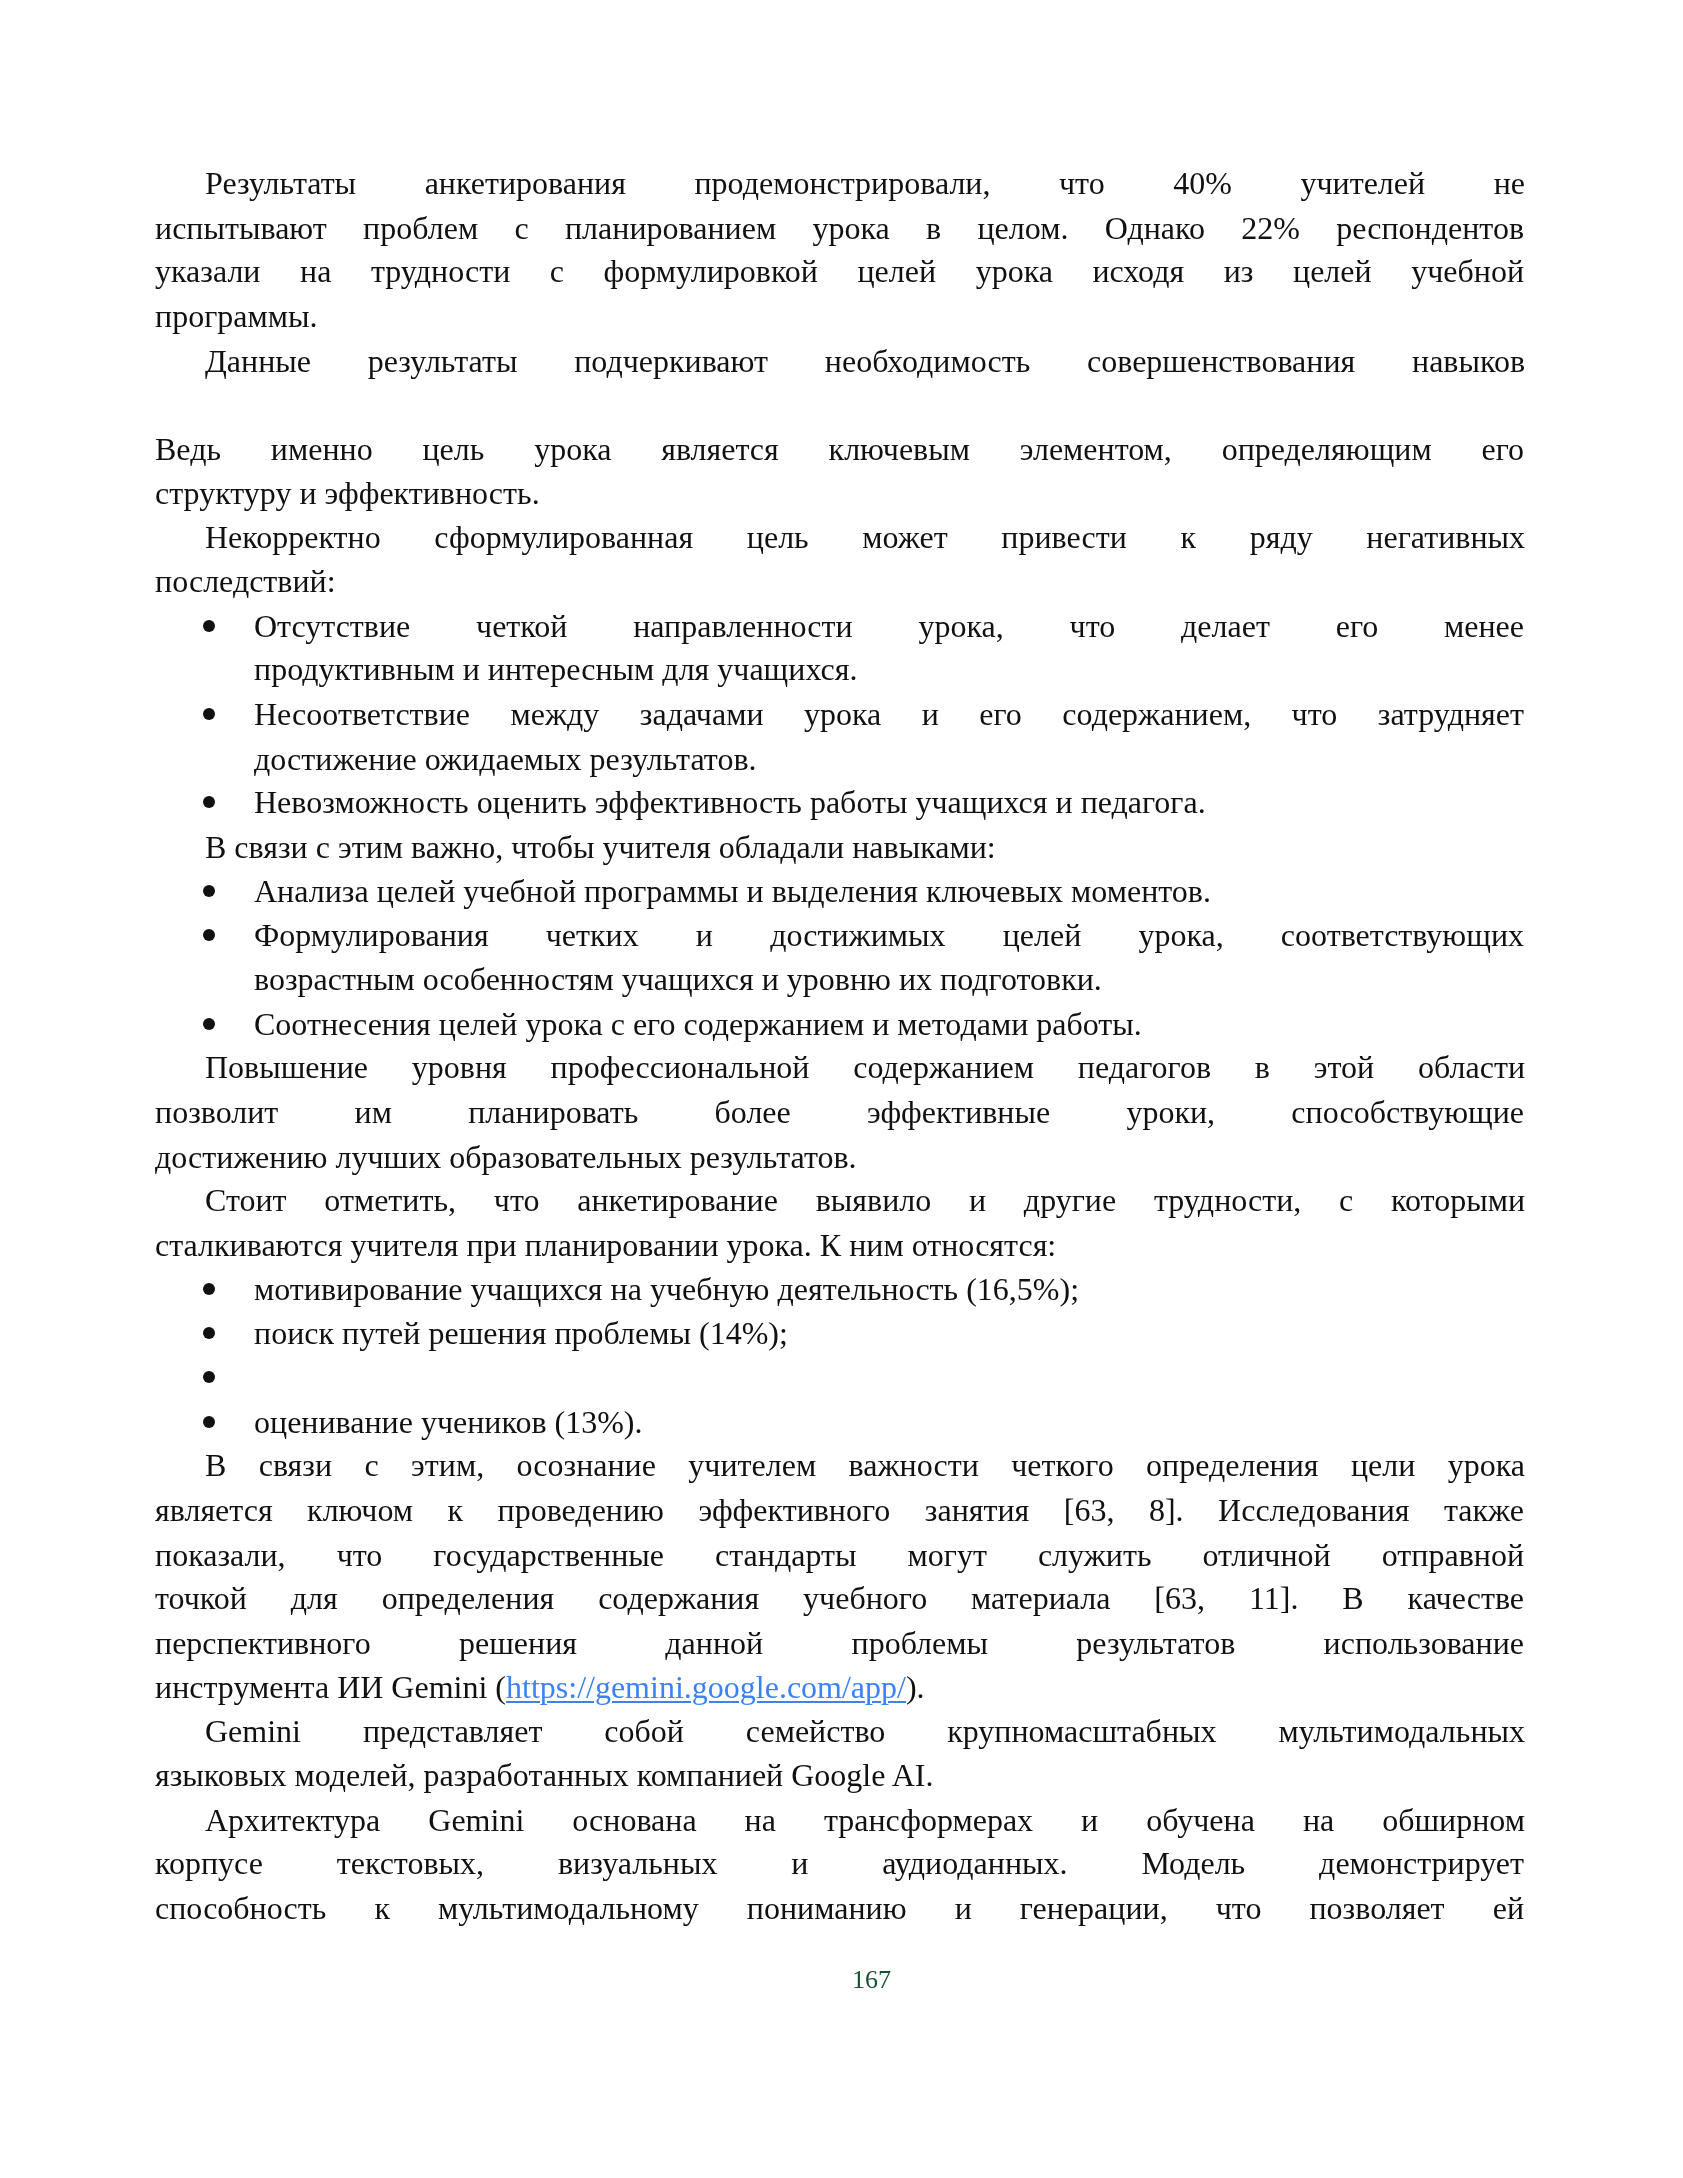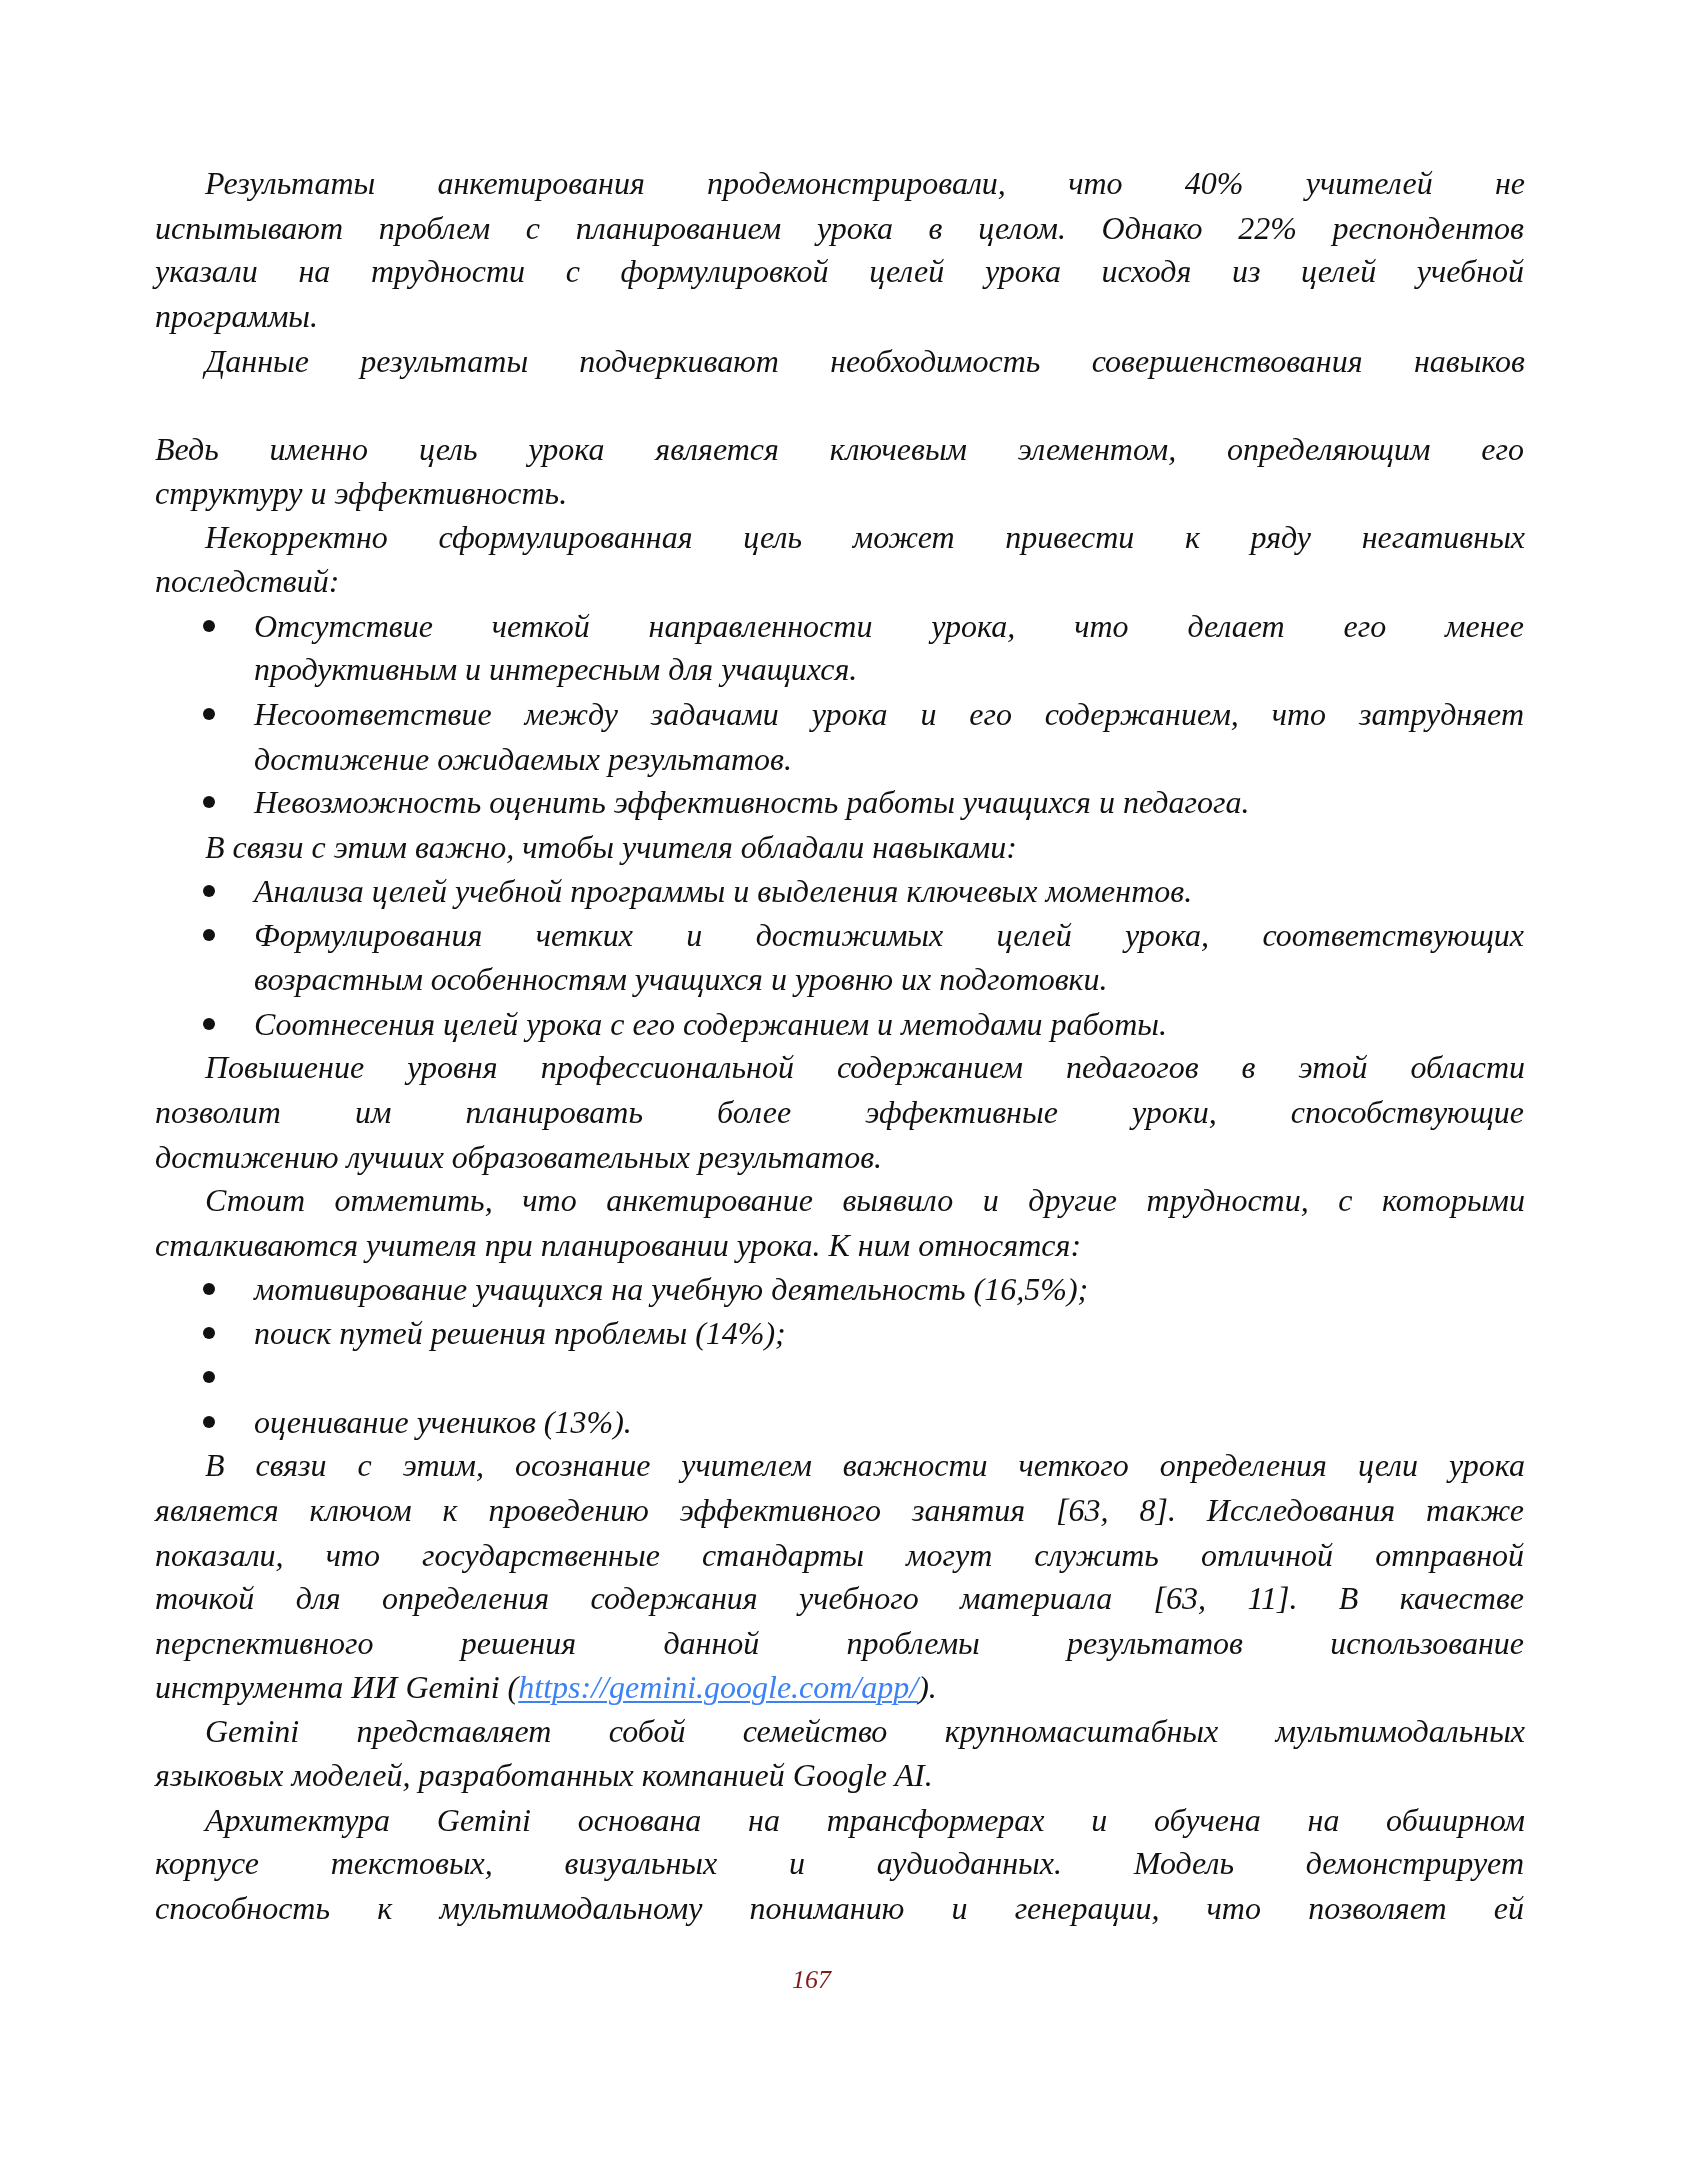--- a/index.html
+++ b/index.html
@@ -1,17 +1,17 @@
 <!DOCTYPE html>
 <html><head>
 <meta charset="utf-8">
 <style>
   html, body { margin: 0; padding: 0; background: #ffffff; }
   body { width: 1683px; height: 2178px; position: relative; overflow: hidden; }
-  .page { position: absolute; left: 0; top: 0; width: 1683px; height: 2178px; background: #fff; font-style: italic; }
+  .page { position: absolute; left: 0; top: 0; width: 1683px; height: 2178px; background: #fff; }
   .line {
     position: absolute;
     left: 155px;
     width: 1369px;
     height: 44px;
     font-family: "Liberation Serif", "DejaVu Serif", serif;
     font-size: 32px;
     line-height: 44px;
     color: #111111;
     white-space: nowrap;
@@ -23,23 +23,23 @@
   .bullet {
     position: absolute;
     left: 203px;
     width: 12px; height: 12px;
     border-radius: 50%;
     background: #111;
   }
   .link { color: #3b82f6; text-decoration: underline; text-decoration-thickness: 2px; text-underline-offset: 3px; }
   .pagenum {
     position: absolute; left: 792px; width: 99px; top: 1963px;
-    text-align: left;
+    text-align: right;
     font-family: "Liberation Serif", "DejaVu Serif", serif;
-    font-size: 26px; line-height: 34px; color: #7f1d1d;
+    font-size: 26px; line-height: 34px; color: #14532d;
   }
 </style>
 </head>
 <body>
 
 <div class="page">
 
   <div class="line indent just" style="top:161px">Результаты анкетирования продемонстрировали, что 40% учителей не</div>
   <div class="line just" style="top:206px">испытывают проблем с планированием урока в целом. Однако 22% респондентов</div>
   <div class="line just" style="top:249px">указали на трудности с формулировкой целей урока исходя из целей учебной</div>

